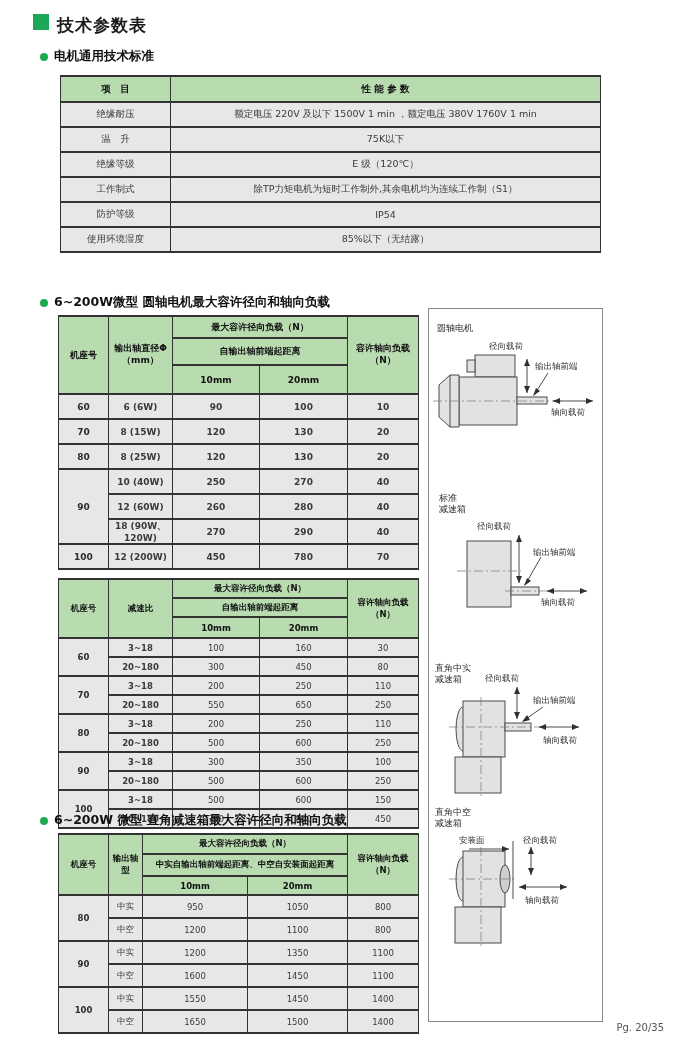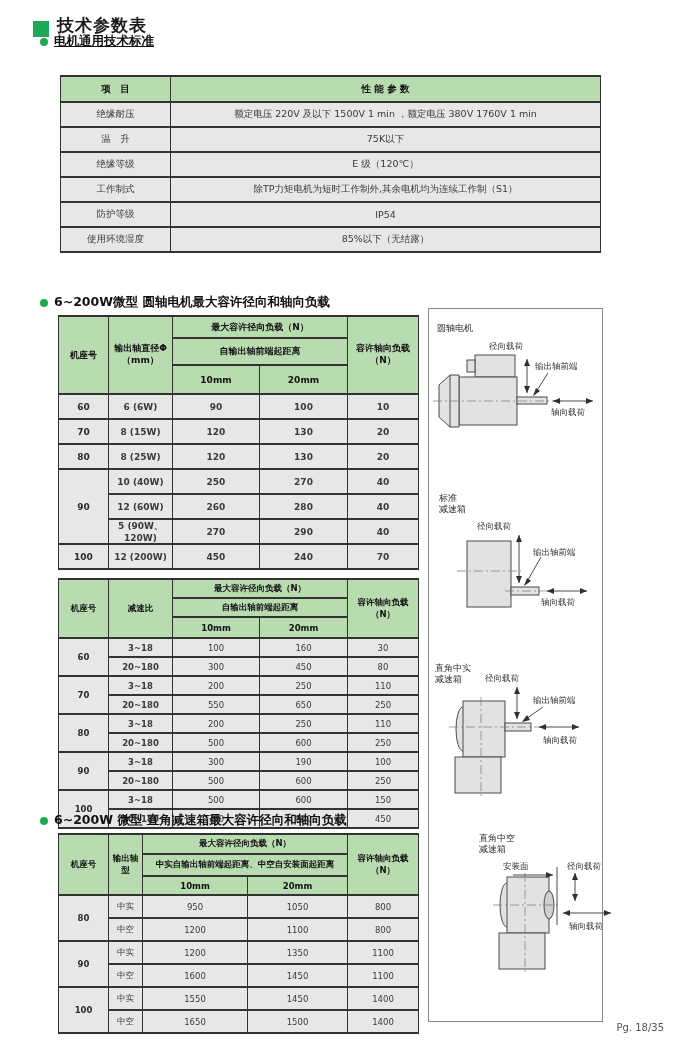--- a/index.html
+++ b/index.html
@@ -1,27 +1,27 @@
 <!DOCTYPE html>
 <html><head>
 <meta charset="utf-8">
 <style>
   html,body{margin:0;padding:0;background:#fff;}
   body{font-family:"DejaVu Sans","Liberation Sans",sans-serif;color:#222;}
   .page{position:relative;width:682px;height:1051px;background:#fff;overflow:hidden;}
 
   
-  .title-row{position:absolute;left:33px;top:14px;display:flex;align-items:flex-end;gap:8px;}
+  .title-row{position:absolute;left:33px;top:14px;display:flex;align-items:flex-start;gap:8px;}
   .title-square{width:16px;height:16px;background:#1ea757;display:inline-block;}
   .page-title{font-size:17px;font-weight:bold;letter-spacing:1px;color:#1a1a1a;margin:0;}
 
   
   .sec-heading{position:absolute;display:flex;align-items:center;gap:6px;font-size:12.5px;font-weight:bold;color:#111;}
   .bullet{width:8px;height:8px;border-radius:50%;background:#1fa84f;flex:0 0 auto;}
-  .h1{left:40px;top:33px;text-decoration:underline;}
+  .h1{left:40px;top:48px;}
   .h2{left:40px;top:294px;}
   .h3{left:40px;top:556px;}
   .h4{left:40px;top:812px;}
 
   
   table.data-table{position:absolute;border-collapse:collapse;table-layout:fixed;}
   .data-table th,.data-table td{
     border-top:2px solid #333;border-bottom:2px solid #333;
     border-left:1px solid #333;border-right:1px solid #333;
     text-align:center;vertical-align:middle;padding:0 2px;overflow:hidden;
@@ -52,21 +52,21 @@
   .t3 td.label-cell{font-weight:bold;margin-top:13px;}
   .t4{top:833px;font-size:8.5px;}
   .t4 .hr1 th{height:18px;}
   .t4 .hr2 th{height:20px;}
   .t4 .hr3 th{height:17px;}
   .t4 td{height:21px;}
 
   
   .diagram-box{position:absolute;left:428px;top:308px;width:173px;height:712px;border:1px solid #8a8a8a;background:#fff;}
   .panel{position:absolute;left:0;width:173px;height:170px;}
-  .p1{top:10px;} .p2{top:182px;} .p3{top:352px;} .p4{top:522px;margin-left:44px;}
+  .p1{top:10px;} .p2{top:182px;} .p3{top:352px;} .p4{top:496px;}
   .panel-label{position:absolute;font-size:9px;color:#2b2b2b;white-space:pre-line;line-height:1.25;}
   .d-label{position:absolute;font-size:8.5px;color:#2b2b2b;white-space:nowrap;}
   .art{position:absolute;left:0;top:0;}
   .art .fill{fill:#e2e3e1;stroke:#4a4a4a;stroke-width:1;}
   .art .boss{fill:#cfcfcf;stroke:#4a4a4a;stroke-width:1;}
   .art .ln{stroke:#4a4a4a;stroke-width:1;fill:none;}
   .art .cl{stroke:#777;stroke-width:0.7;stroke-dasharray:9 3 2 3;fill:none;}
   .art .ah{fill:#2f2f2f;stroke:none;}
 
   .page-number{position:absolute;right:18px;top:1022px;width:120px;text-align:right;font-size:10px;color:#555;}
@@ -184,30 +184,30 @@
           <td class="num-cell">270</td>
           <td class="num-cell">40</td>
         </tr>
         <tr>
           <td class="label-cell">12 (60W)</td>
           <td class="num-cell">260</td>
           <td class="num-cell">280</td>
           <td class="num-cell">40</td>
         </tr>
         <tr>
-          <td class="label-cell">5 (90W、120W)</td>
+          <td class="label-cell">18 (90W、120W)</td>
           <td class="num-cell">270</td>
           <td class="num-cell">290</td>
           <td class="num-cell">40</td>
         </tr>
         <tr>
           <td class="frame-cell" rowspan="1">100</td>
           <td class="label-cell">12 (200W)</td>
           <td class="num-cell">450</td>
-          <td class="num-cell">240</td>
+          <td class="num-cell">780</td>
           <td class="num-cell">70</td>
         </tr>
       </tbody>
   </table>
 
 
   <table class="data-table load t3">
     <colgroup>
         <col style="width:50px">
         <col style="width:64px">
@@ -268,21 +268,21 @@
         <tr>
           <td class="label-cell">20~180</td>
           <td class="num-cell">500</td>
           <td class="num-cell">600</td>
           <td class="num-cell">250</td>
         </tr>
         <tr>
           <td class="frame-cell" rowspan="2">90</td>
           <td class="label-cell">3~18</td>
           <td class="num-cell">300</td>
-          <td class="num-cell">190</td>
+          <td class="num-cell">350</td>
           <td class="num-cell">100</td>
         </tr>
         <tr>
           <td class="label-cell">20~180</td>
           <td class="num-cell">500</td>
           <td class="num-cell">600</td>
           <td class="num-cell">250</td>
         </tr>
         <tr>
           <td class="frame-cell" rowspan="2">100</td>
@@ -463,15 +463,15 @@
         <line class="ln" x1="102" y1="42" x2="102" y2="70"></line>
         <polygon class="ah" points="99,49 105,49 102,42"></polygon>
         <polygon class="ah" points="99,63 105,63 102,70"></polygon>
         <line class="ln" x1="90" y1="82" x2="138" y2="82"></line>
         <polygon class="ah" points="97,79 97,85 90,82"></polygon>
         <polygon class="ah" points="131,79 131,85 138,82"></polygon>
       </svg>
     </div>
   </div>
 
-  <div class="page-number">Pg. 18/35</div>
+  <div class="page-number">Pg. 20/35</div>
 
 </div>
 
 </body></html>

